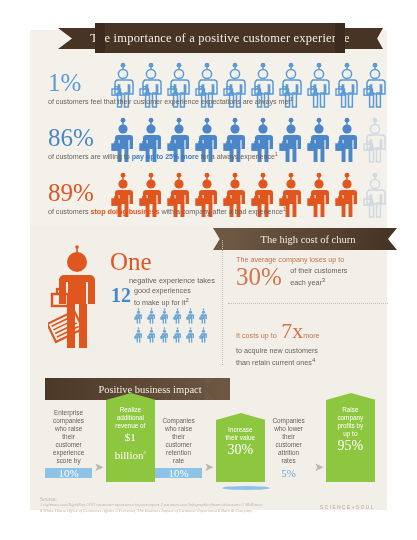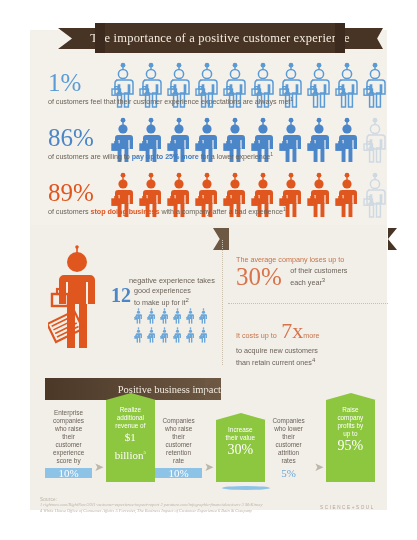--- a/index.html
+++ b/index.html
@@ -33,21 +33,21 @@
                 justify-content:center;}
   .ribbon-churn .ttl{font-size:10.5px;}
   .churn-tail{position:absolute;left:213px;top:228px;width:16px;height:22px;
               background:#6d5843;clip-path:polygon(0 0,100% 0,100% 100%,0 100%,42% 50%);}
   .churn-point{position:absolute;left:388px;top:228px;width:0;height:0;
                border-top:11px solid #473425;border-bottom:11px solid #473425;
                border-right:9px solid transparent;}
 
   .ribbon-impact{left:45px;top:378px;width:160px;height:22px;
                  background:linear-gradient(90deg,#4b3827,#6d5843);
-                 justify-content:flex-end;padding-left:16px;}
+                 justify-content:center;padding-left:25px;}
   .ribbon-impact .ttl{font-size:10.5px;}
   .impact-point{position:absolute;left:205px;top:378px;width:0;height:0;
                 border-top:11px solid #6d5843;border-bottom:11px solid #6d5843;
                 border-right:10px solid transparent;}
 
   
   .statrow{position:absolute;left:48px;width:345px;}
   .statrow .big{font-family:"Liberation Serif",serif;font-size:25px;
                 line-height:25px;position:absolute;left:0;top:8px;}
   .statrow .cap{position:absolute;left:0;top:34px;font-size:7.2px;
@@ -387,21 +387,21 @@
     <rect x="12.3" y="5" width="1.4" height="3" fill="#cfd9e2"></rect>
     <circle cx="13" cy="12" r="4.6" fill="none" stroke="#cfd9e2" stroke-width="1.5"></circle>
     <path d="M6 18 h14 a3 3 0 0 1 3 3 v11 h-3.4 v-9 h-1.2 v9 h-8.8 v-9 h-1.2 v9 h-3.4 v-11 a3 3 0 0 1 3 -3 z" fill="none" stroke="#cfd9e2" stroke-width="1.5"></path>
     <rect x="7.6" y="31" width="3.9" height="14" fill="none" stroke="#cfd9e2" stroke-width="1.5"></rect>
     <rect x="14.5" y="31" width="3.9" height="14" fill="none" stroke="#cfd9e2" stroke-width="1.5"></rect>
     <rect x="2" y="27" width="8.5" height="6.2" fill="none" stroke="#cfd9e2" stroke-width="1.4"></rect>
     <rect x="4.8" y="24.6" width="3" height="2.6" fill="none" stroke="#cfd9e2" stroke-width="1.2"></rect>
   </svg>
         </span>
       </div>
-    <div class="cap" id="cap1"><span>of customers are willing to </span><span class="hi">pay up to 25% more</span><span> for a lower experience</span><sup class="sup">1</sup></div>
+    <div class="cap" id="cap1"><span>of customers are willing to </span><span class="hi">pay up to 25% more</span><span> for a always experience</span><sup class="sup">1</sup></div>
   </div>
 
   <div class="statrow r3" id="row2" style="top:172px">
     <div class="big">89%</div>
     <div class="people" id="people2">
         <span class="pfig">
           <svg width="26" height="46" viewBox="0 0 26 46">
     <circle cx="13" cy="3.2" r="2.4" fill="#e0561f"></circle>
     <rect x="12.3" y="5" width="1.4" height="3" fill="#e0561f"></rect>
     <circle cx="13" cy="12" r="4.6" fill="#e0561f" stroke="none" stroke-width="0"></circle>
@@ -518,37 +518,41 @@
     <rect x="14.5" y="31" width="3.9" height="14" fill="none" stroke="#cfd9e2" stroke-width="1.5"></rect>
     <rect x="2" y="27" width="8.5" height="6.2" fill="none" stroke="#cfd9e2" stroke-width="1.4"></rect>
     <rect x="4.8" y="24.6" width="3" height="2.6" fill="none" stroke="#cfd9e2" stroke-width="1.2"></rect>
   </svg>
         </span>
       </div>
     <div class="cap" id="cap2"><span>of customers </span><span class="hi">stop doing business</span><span> with a company after a bad experience</span><sup class="sup">1</sup></div>
   </div>
 
   <div class="churn-tail"></div>
+  <div class="ribbon ribbon-churn">
+    <span class="ttl">The high cost of churn</span>
+  </div>
   <div class="churn-point"></div>
 
   <div class="one-wrap">
     <svg width="58" height="112" viewBox="0 0 58 112">
       <circle cx="29" cy="7" r="1.8" fill="#e0561f"></circle>
       <rect x="28.2" y="8" width="1.6" height="6" fill="#e0561f"></rect>
       <circle cx="29" cy="22" r="10" fill="#e0561f"></circle>
       <path d="M16 35 h26 a5 5 0 0 1 5 5 v24 h-7 v-22 h-2 v22 h-18 v-22 h-2 v22 h-7 v-24 a5 5 0 0 1 5 -5 z" fill="#e0561f"></path>
       <rect x="19" y="64" width="8" height="44" fill="#e0561f"></rect>
       <rect x="31" y="64" width="8" height="44" fill="#e0561f"></rect>
       <rect x="4" y="54" width="16" height="12" fill="none" stroke="#e0561f" stroke-width="2.4"></rect>
       <rect x="9" y="49" width="6" height="5" fill="none" stroke="#e0561f" stroke-width="2.2"></rect>
       <g transform="rotate(-26 18 86)">
         <rect x="2" y="76" width="30" height="20" fill="none" stroke="#e0561f" stroke-width="2.2"></rect>
         <path d="M5 80 h24 M5 84 h24 M5 88 h24 M5 92 h24" stroke="#e0561f" stroke-width="1.6"></path>
       </g>
     </svg>
+    <div class="one-word">One</div>
     <div class="one-sub">negative experience takes</div>
     <div class="twelve">12</div>
     <div class="twelve-sub">
       <span>good experiences</span><br>
       <span>to make up for it</span><sup class="sup">2</sup>
     </div>
     <div class="grid12" id="grid12">
         <span class="pfig">
           <svg width="9" height="16" viewBox="0 0 26 46">
     <circle cx="13" cy="3.2" r="2.4" fill="#6ba6d8"></circle>

